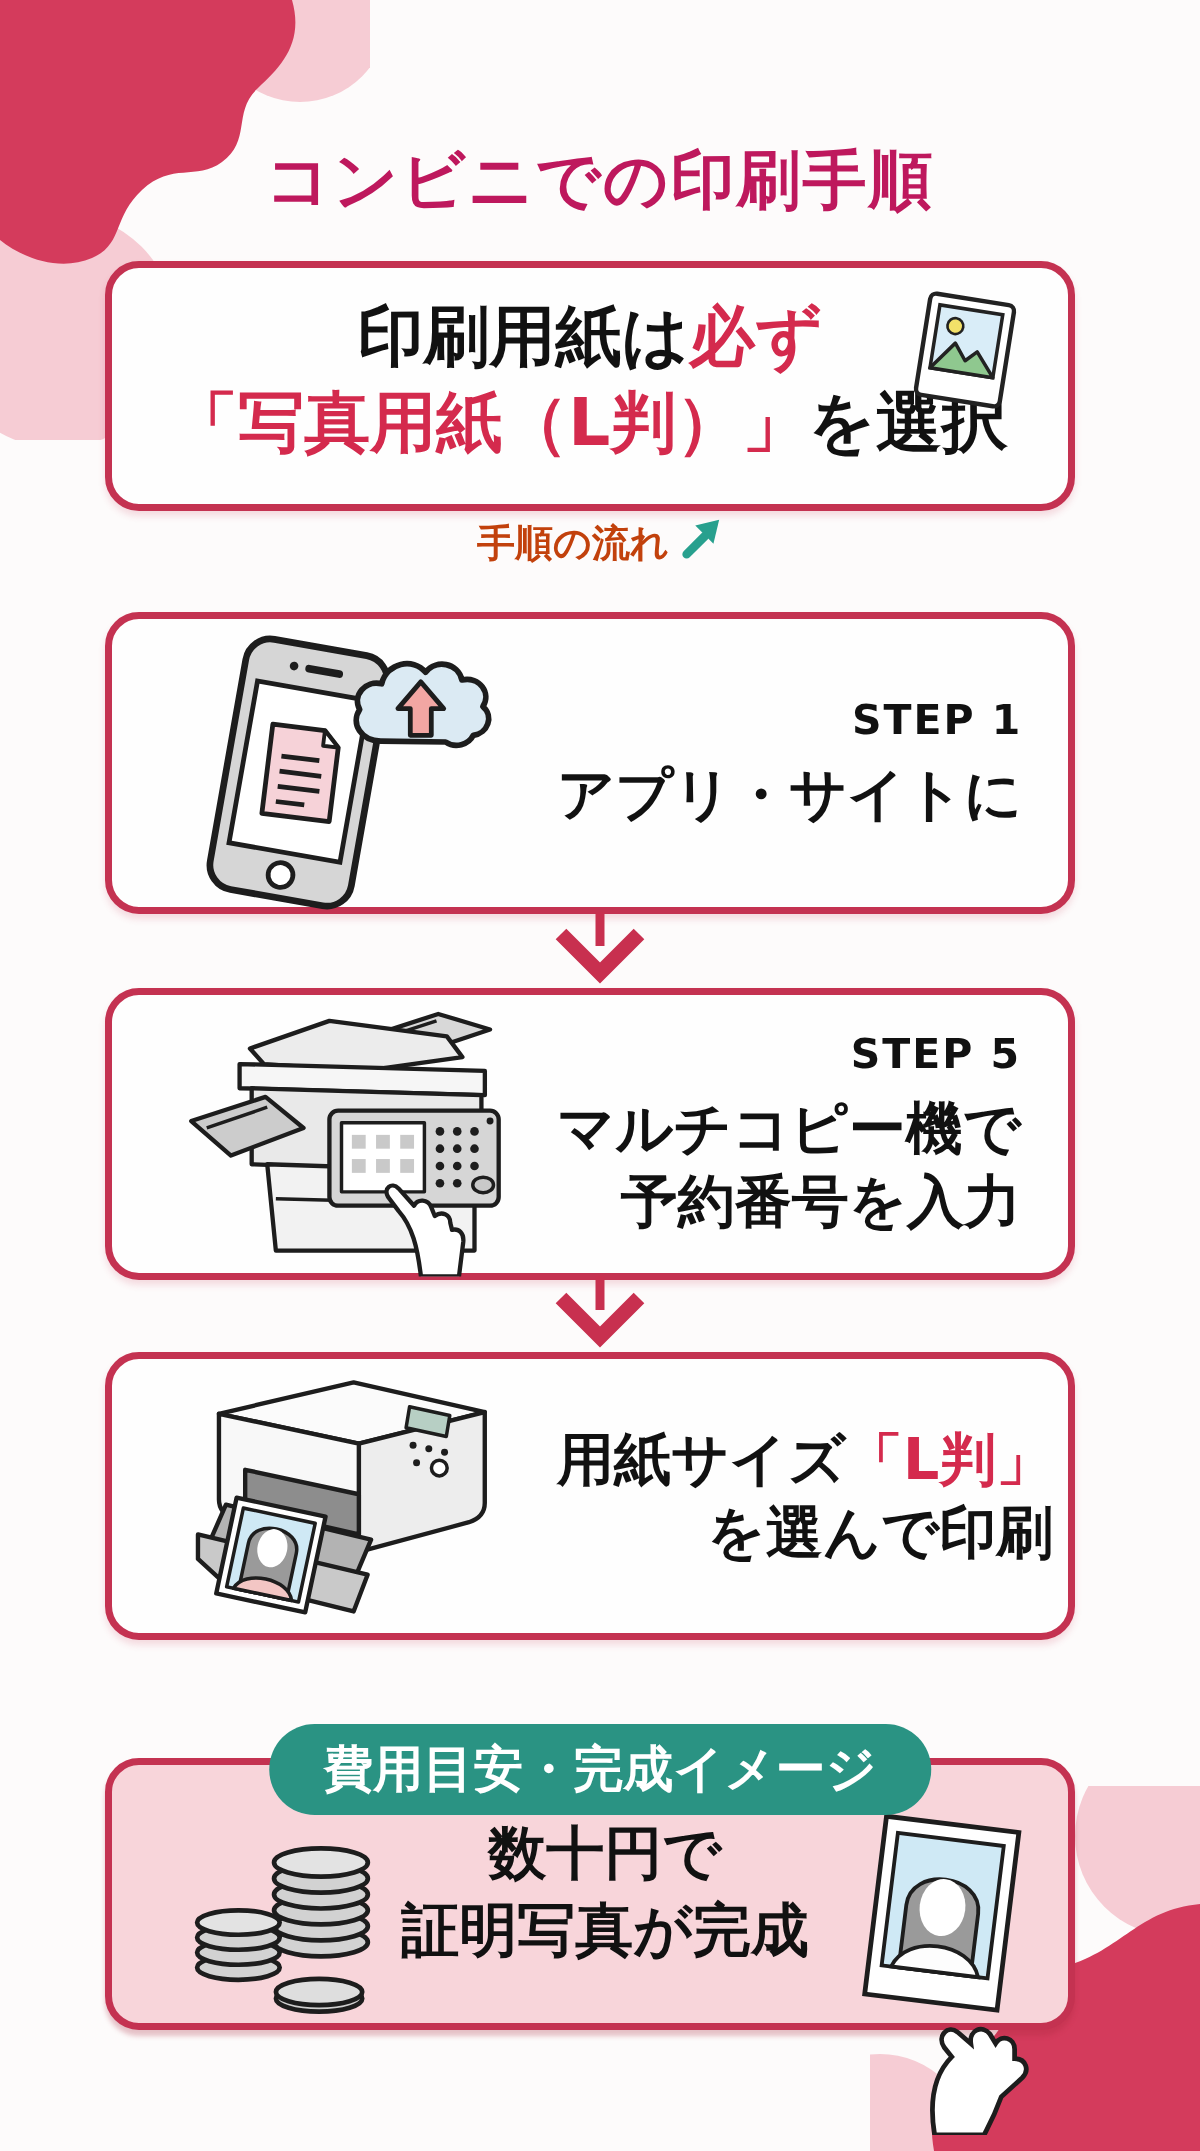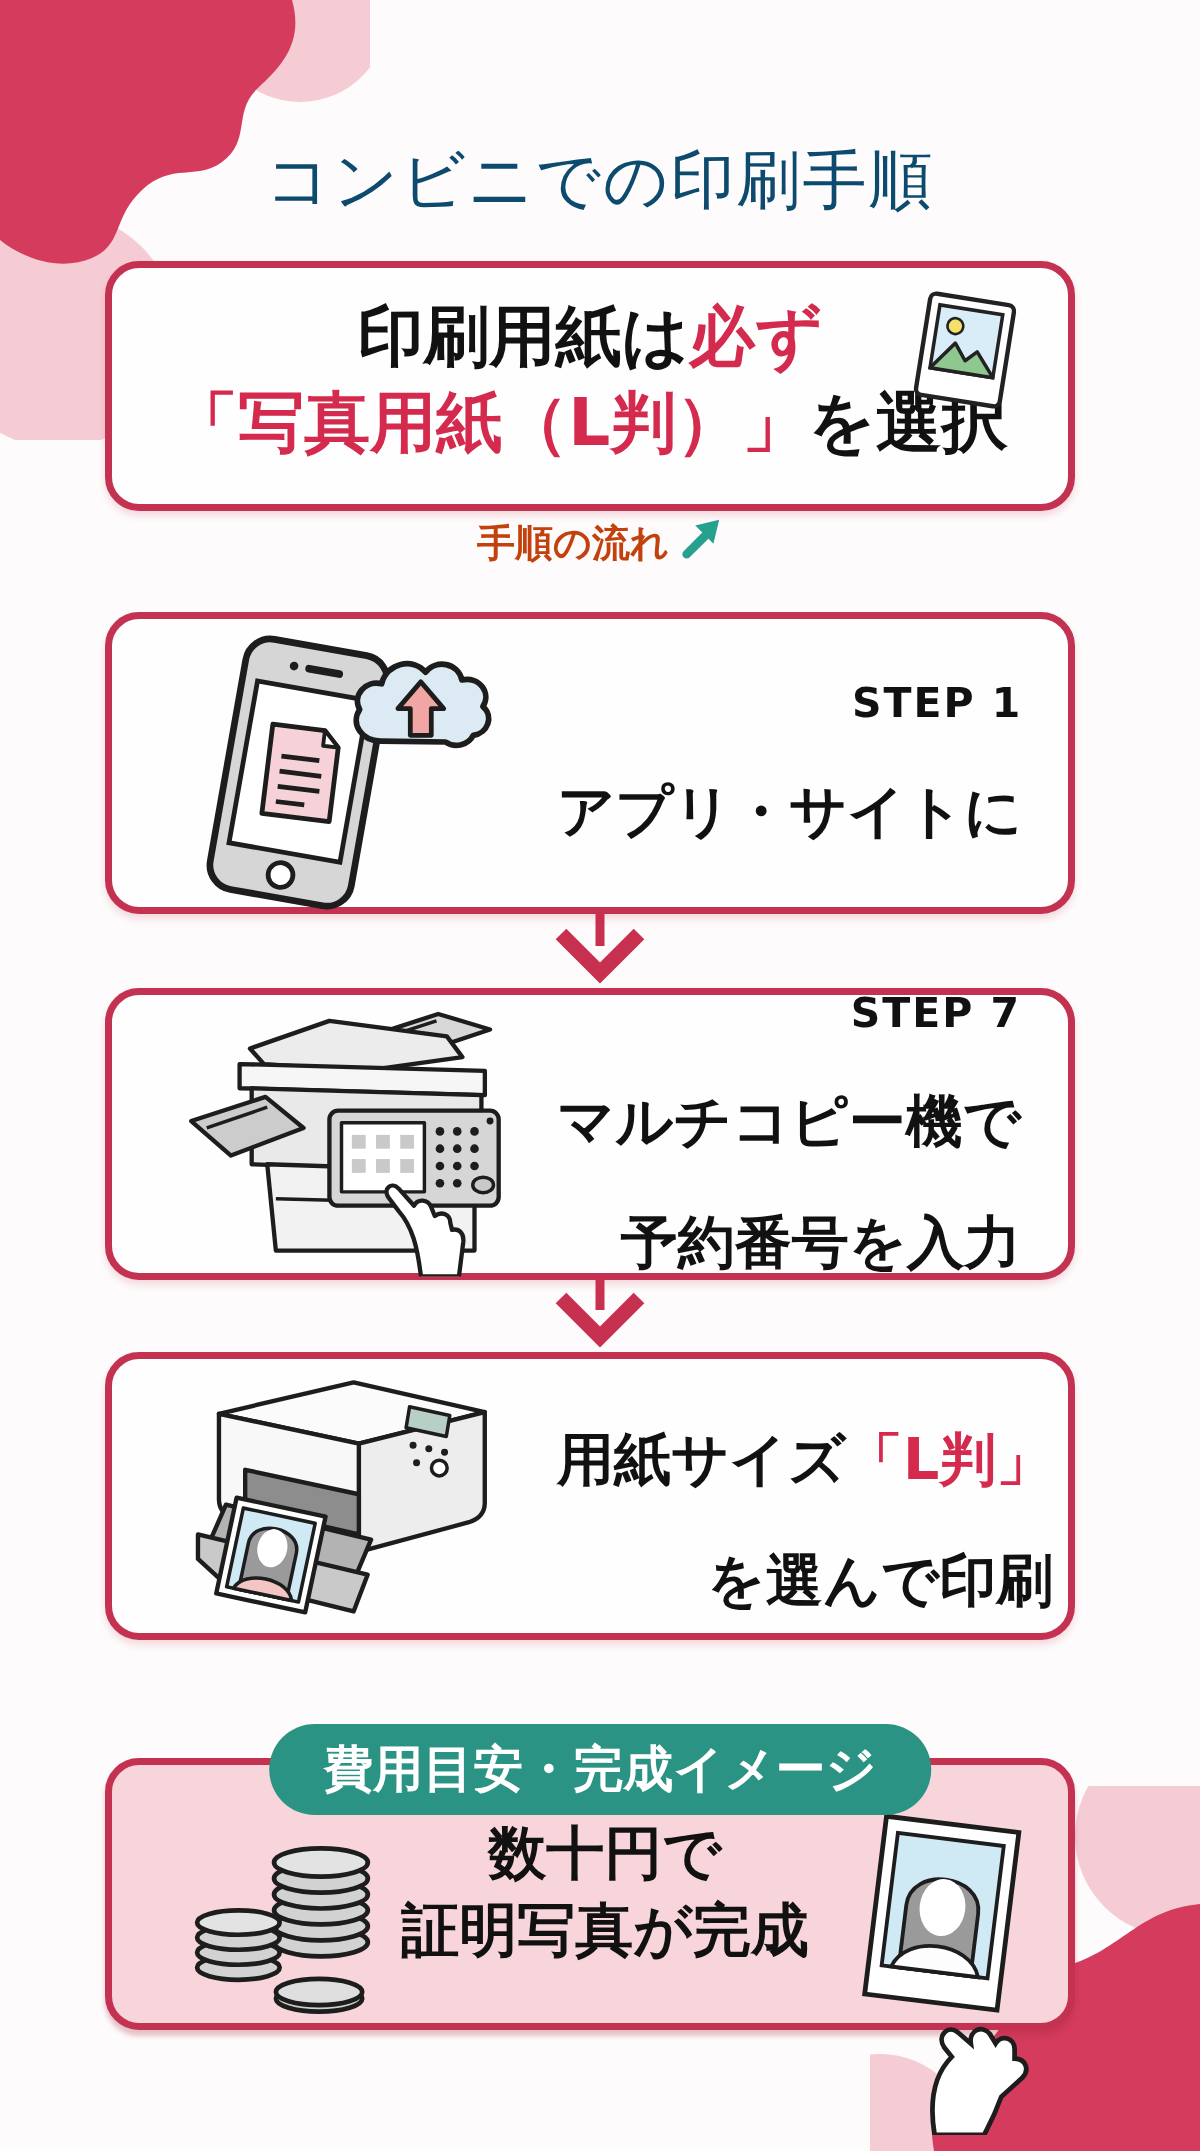--- a/index.html
+++ b/index.html
@@ -2,39 +2,39 @@
 <html><head>
 <meta charset="utf-8">
 <style>
   html,body{margin:0;padding:0;}
   .page{position:relative;width:1200px;height:2151px;background:#fdfbfb;overflow:hidden;
         font-family:"DejaVu Sans",sans-serif;color:#111;}
   .decor{position:absolute;z-index:0;}
   .decor.tl{left:0;top:0;}
   .decor.br{right:0;bottom:0;}
   .title{position:absolute;top:94px;left:0;width:100%;text-align:center;z-index:1;
-         font-size:64px;font-weight:normal;letter-spacing:2px;color:#0c4a6e;}
+         font-size:64px;font-weight:bold;letter-spacing:2px;color:#be185d;}
   .rbox{position:absolute;left:105px;width:970px;box-sizing:border-box;
         border:7px solid #c43251;border-radius:34px;background:#fefefe;z-index:1;
         box-shadow:0 5px 7px rgba(196,50,81,.16);}
   .notice{top:225px;height:250px;text-align:center;padding-top:26px;margin-top:36px;}
   .notice-line{font-size:66px;font-weight:bold;line-height:1.3;white-space:nowrap;}
   .red{color:#d42a4d;}
   .notice-icon{position:absolute;right:50px;top:18px;width:106px;height:128px;}
   .flow{position:absolute;top:516px;left:0;width:100%;text-align:center;z-index:1;
         font-size:38px;font-weight:bold;color:#c2410c;}
   .flow svg{vertical-align:-4px;margin-left:10px;}
   .step{display:block;}
   .step1{top:612px;height:302px;}
   .step2{top:988px;height:292px;}
   .step3{top:1352px;height:288px;}
   .illo{position:absolute;left:30px;top:50%;transform:translateY(-50%);}
   .step-text{position:absolute;left:445px;top:50%;transform:translateY(-50%);text-align:right;}
   .step-label{font-size:41px;font-weight:bold;letter-spacing:2px;margin-bottom:14px;}
-  .step-line{font-size:57px;font-weight:bold;line-height:1.28;white-space:nowrap;margin-top:48px;}
+  .step-line{font-size:57px;font-weight:bold;line-height:1.28;white-space:nowrap;}
   .vararrow{position:absolute;left:50%;transform:translateX(-50%);z-index:1;}
   .a1{top:910px;} .a2{top:1274px;}
   .badge{position:absolute;top:1724px;left:50%;transform:translateX(-50%);z-index:3;
          background:#2a9383;color:#ffffff;font-size:50px;font-weight:bold;
          padding:12px 54px;border-radius:46px;white-space:nowrap;}
   .result{top:1758px;height:272px;background:#f8d5da;box-shadow:0 6px 5px rgba(170,40,60,.28);}
   .coins{position:absolute;left:68px;top:60px;}
   .handphoto{position:absolute;left:735px;top:46px;z-index:2;}
   .result-text{position:absolute;left:245px;right:215px;top:50px;text-align:center;
                font-size:58px;font-weight:bold;line-height:1.32;white-space:nowrap;}
@@ -139,21 +139,21 @@
             <circle cx="380" cy="202" r="5"></circle>
           <circle cx="340" cy="222" r="5"></circle>
             <circle cx="360" cy="222" r="5"></circle>
           <circle cx="398" cy="150" r="4"></circle>
         </g>
         <ellipse cx="390" cy="224" rx="12" ry="9" fill="#c9c9c9" stroke-width="4"></ellipse>
         <path d="M318 330 C314 296 308 272 292 254 L280 238 C274 228 284 220 292 228 L310 248 C314 240 326 240 330 250 L334 260 C342 254 352 258 352 268 L354 276 C362 274 368 280 367 290 L362 330 Z" fill="#fff"></path>
       </g>
     </svg>
     <div class="step-text">
-      <div class="step-label">STEP 7</div>
+      <div class="step-label">STEP 5</div>
       <div class="step-line"><span>マルチコピー機で</span><span class="red"></span></div>
       <div class="step-line">予約番号を入力</div>
     </div>
   </section>
 
   <svg class="vararrow a2" width="120" height="78" viewBox="0 0 120 78">
     <path d="M60 2 L60 36" stroke="#c8304f" stroke-width="9"></path>
     <path d="M21 24 L60 63 L99 24" fill="none" stroke="#c8304f" stroke-width="15"></path>
   </svg>
 

